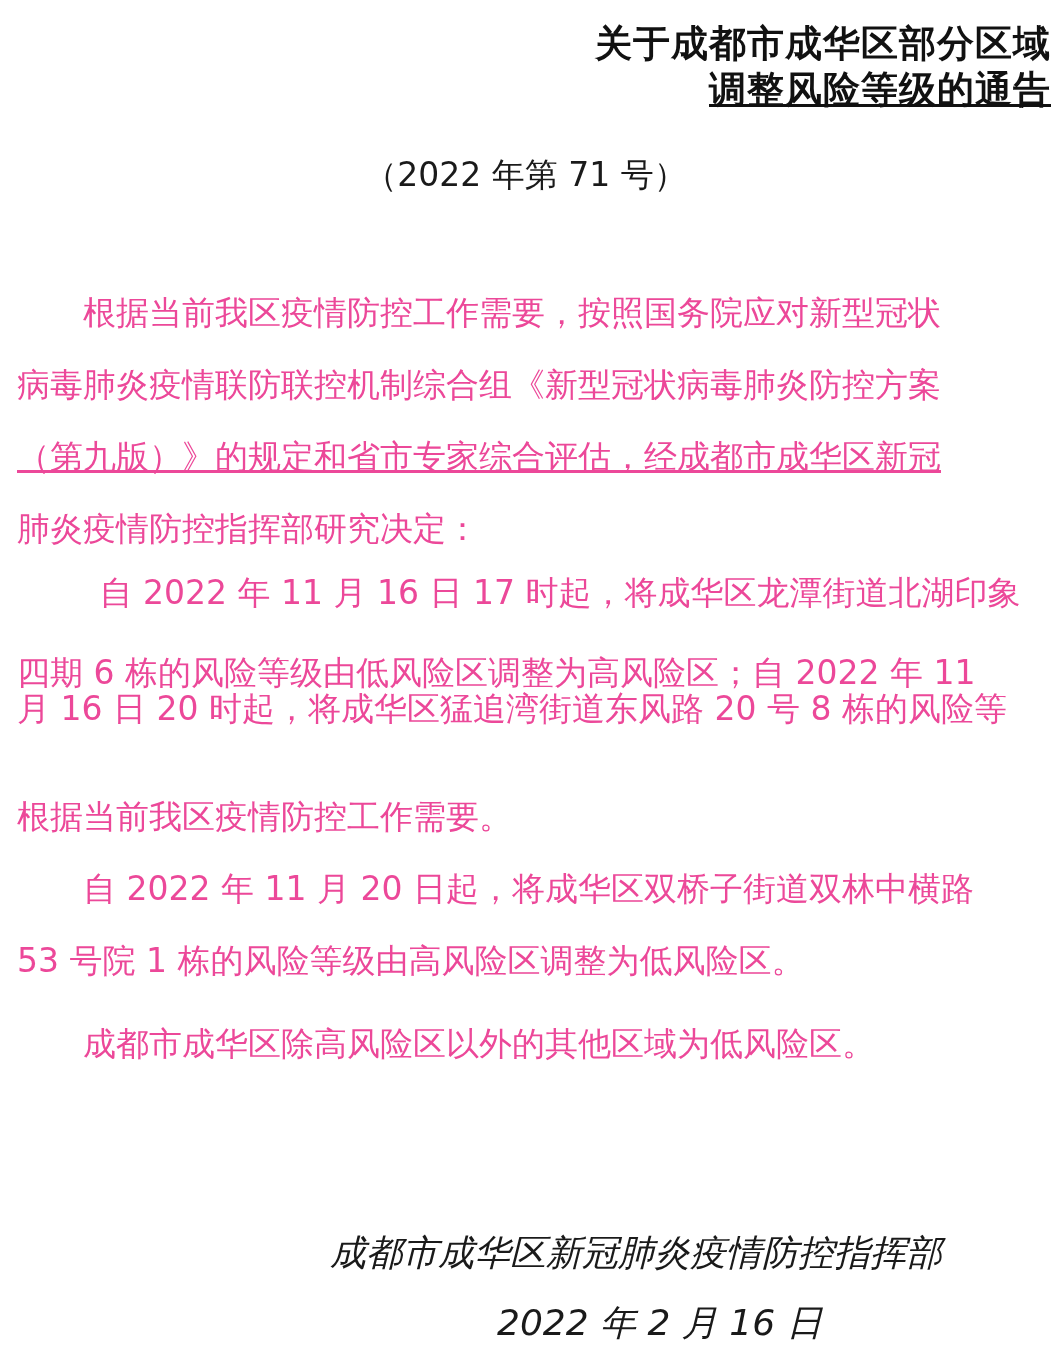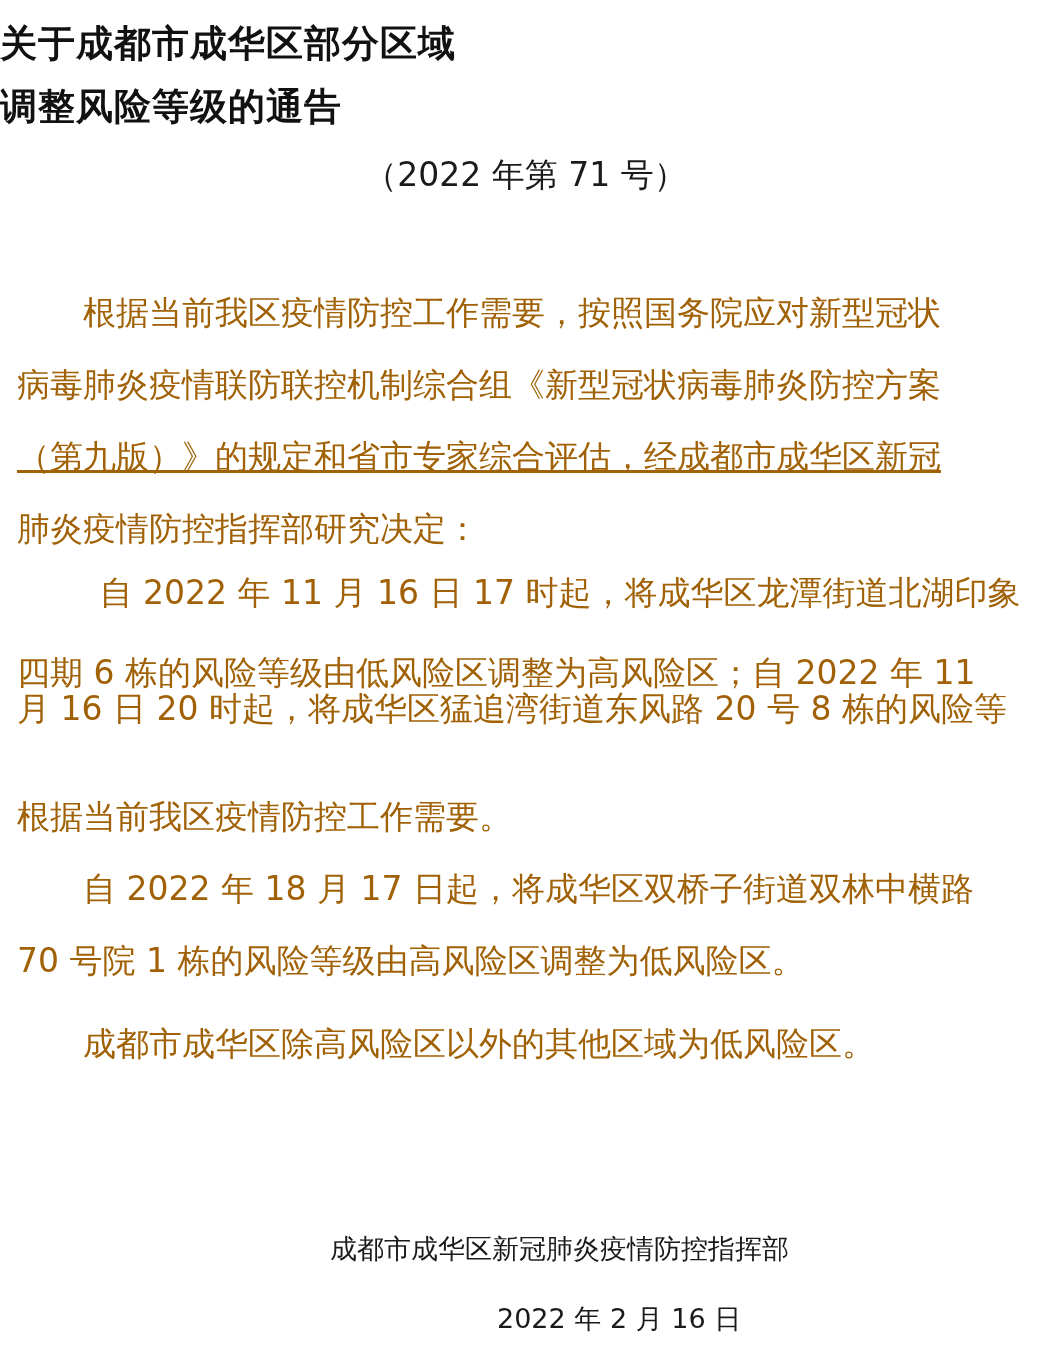--- a/index.html
+++ b/index.html
@@ -12,54 +12,55 @@
       height: 1372px;
       position: relative;
       overflow: hidden;
       color: #1a1a1a;
       font-family: "DejaVu Sans", "Liberation Sans", sans-serif;
     }
     .title {
       position: absolute;
       left: 0;
       width: 1051px;
-      text-align: left;
+      text-align: right;
       font-weight: bold;
       font-size: 37px;
       letter-spacing: 1px;
       color: #111111;
       line-height: 1;
     }
     .title.t1 { top: 25px; }
-    .title.t2 { top: 88px; }
+    .title.t2 { top: 71px; text-decoration: underline; }
     .docno {
       position: absolute;
       left: 0;
       width: 1051px;
       top: 158px;
       text-align: center;
       font-size: 33px;
       line-height: 1;
       color: #1a1a1a;
     }
     .body-text {
       position: absolute;
       left: 17px;
       width: 1020px;
       font-size: 33px;
       line-height: 1;
-      color: #a16207;
+      color: #ec4899;
       white-space: nowrap;
     }
     .sig {
       position: absolute;
-      font-size: 27px;
+      font-size: 36px;
       line-height: 1;
       color: #1a1a1a;
       white-space: nowrap;
+      font-style: italic;
     }
     .sig.org { left: 330px; top: 1235px; }
     .sig.date { left: 497px; top: 1305px; }
   </style>
 </head>
 <body>
 
 <div>
   <div class="title t1">关于成都市成华区部分区域</div>
   <div class="title t2">调整风险等级的通告</div>
@@ -68,20 +69,20 @@
   <div class="body-text" style="top:296px;">　　根据当前我区疫情防控工作需要，按照国务院应对新型冠状</div>
   <div class="body-text" style="top:368px;">病毒肺炎疫情联防联控机制综合组《新型冠状病毒肺炎防控方案</div>
   <div class="body-text" style="top:440px;text-decoration:underline;">（第九版）》的规定和省市专家综合评估，经成都市成华区新冠</div>
   <div class="body-text" style="top:512px;">肺炎疫情防控指挥部研究决定：</div>
 
   <div class="body-text" style="top:576px;text-align:center;">　　自 2022 年 11 月 16 日 17 时起，将成华区龙潭街道北湖印象</div>
   <div class="body-text" style="top:656px;">四期 6 栋的风险等级由低风险区调整为高风险区；自 2022 年 11</div>
   <div class="body-text" style="top:692px;">月 16 日 20 时起，将成华区猛追湾街道东风路 20 号 8 栋的风险等</div>
   <div class="body-text" style="top:800px;">根据当前我区疫情防控工作需要。</div>
 
-  <div class="body-text" style="top:872px;">　　自 2022 年 18 月 17 日起，将成华区双桥子街道双林中横路</div>
-  <div class="body-text" style="top:944px;">70 号院 1 栋的风险等级由高风险区调整为低风险区。</div>
+  <div class="body-text" style="top:872px;">　　自 2022 年 11 月 20 日起，将成华区双桥子街道双林中横路</div>
+  <div class="body-text" style="top:944px;">53 号院 1 栋的风险等级由高风险区调整为低风险区。</div>
 
   <div class="body-text" style="top:1016px;margin-top:11px;">　　成都市成华区除高风险区以外的其他区域为低风险区。</div>
 
   <div class="sig org">成都市成华区新冠肺炎疫情防控指挥部</div>
   <div class="sig date">2022 年 2 月 16 日</div>
 </div>
 
 </body></html>

